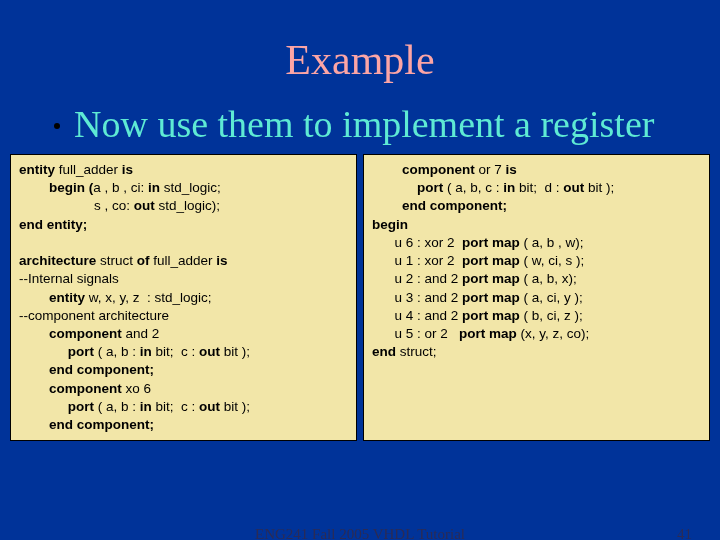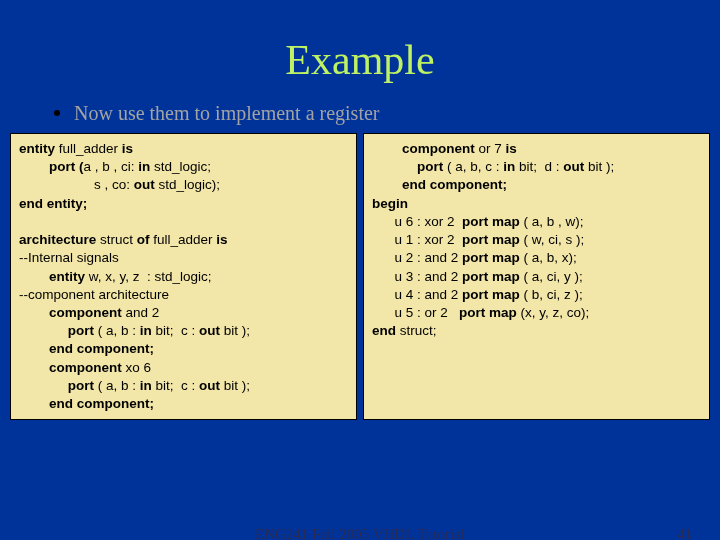--- a/index.html
+++ b/index.html
@@ -5,29 +5,29 @@
   * { box-sizing: border-box; margin: 0; padding: 0; }
   html, body { width: 720px; height: 540px; overflow: hidden; }
   body {
     background: #003399;
     font-family: "Times New Roman", Times, serif;
     color: #000;
     position: relative;
   }
   .title {
     text-align: center;
-    color: #bef264;
+    color: #fca5a5;
     font-size: 42px;
     font-weight: normal;
     padding-top: 36px;
     padding-bottom: 18px;
   }
   .bullet-row {
-    color: #a3a3a3;
-    font-size: 20px;
+    color: #5eead4;
+    font-size: 38px;
     padding-left: 54px;
     padding-bottom: 8px;
   }
   .bullet-dot {
     display: inline-block;
     width: 6px; height: 6px;
     background: #000;
     border-radius: 50%;
     vertical-align: middle;
     margin-right: 14px;
@@ -74,21 +74,21 @@
 <body>
 
 <div class="title">Example</div>
 
 <div class="bullet-row">
   <span class="bullet-dot"></span><span>Now use them to implement a register</span>
 </div>
 
 <div class="codes">
 <div class="codebox"><span class="kw">entity</span><span> full_adder </span><span class="kw">is</span>
-<span class="kw">        port (</span><span>a , b , ci: </span><span class="kw">in</span><span> std_logic;</span>
+<span class="kw">        begin (</span><span>a , b , ci: </span><span class="kw">in</span><span> std_logic;</span>
 <span>                    s , co: </span><span class="kw">out</span><span> std_logic);</span>
 <span class="kw">end entity;</span>
 <span></span>
 <span class="kw">architecture</span><span> struct </span><span class="kw">of</span><span> full_adder </span><span class="kw">is</span>
 <span>--Internal signals</span>
 <span class="kw">        entity</span><span> w, x, y, z  : std_logic;</span>
 <span>--component architecture</span>
 <span class="kw">        component</span><span> and 2</span>
 <span class="kw">             port</span><span> ( a, b : </span><span class="kw">in</span><span> bit;  c : </span><span class="kw">out</span><span> bit );</span>
 <span class="kw">        end component;</span>

